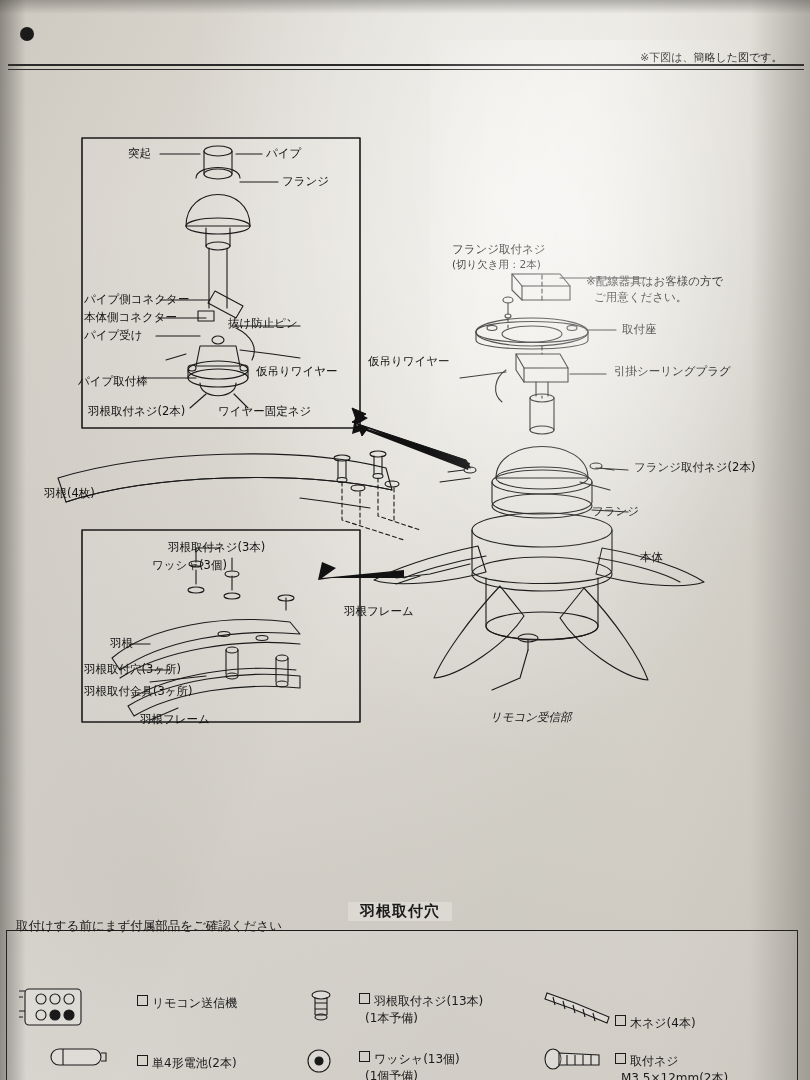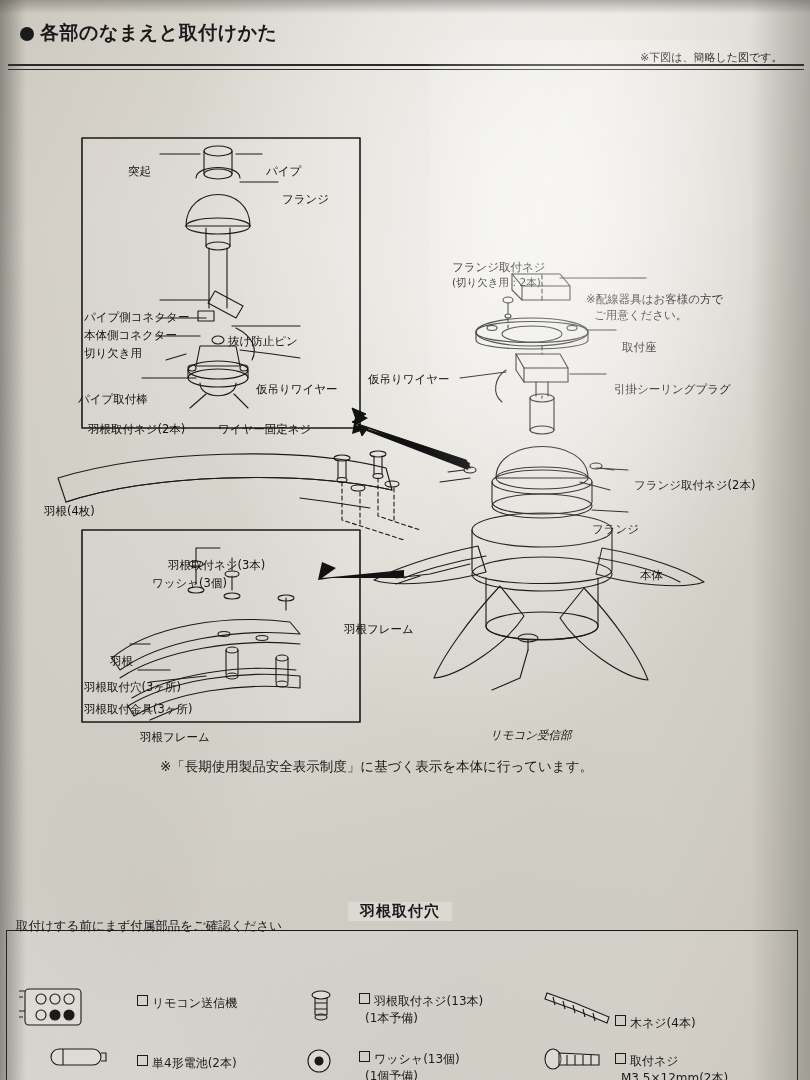--- a/index.html
+++ b/index.html
@@ -104,21 +104,20 @@
   svg.diagram {
     position: absolute;
     left: 0; top: 0;
   }
   .lbl {
     position: absolute;
     font-size: 11.5px;
     white-space: nowrap;
     line-height: 1.25;
     color: #111;
-    margin-top: 18px;
   }
   .lbl.small { font-size: 10.5px; }
 
   .footnote {
     position: absolute;
     left: 160px; top: 680px;
     font-size: 13.5px;
     white-space: nowrap;
   }
 
@@ -168,21 +167,20 @@
   }
 </style>
 </head>
 <body>
 
 <div class="paper"></div>
 
 <div class="sheet">
 
   <div class="bullet"></div>
-  <div class="page-title">各部のなまえと取付けかた</div>
   <div class="note-small">※下図は、簡略した図です。</div>
   <div class="rule-top"></div>
   <div class="rule-top2"></div>
 
   <div class="figure-area">
 
     <svg class="diagram" width="810" height="820" viewBox="0 0 810 820">
       <g fill="none" stroke="#1a1a1a" stroke-width="1.1" stroke-linejoin="round" stroke-linecap="round">
 
         <rect x="82" y="60" width="278" height="290" fill="rgba(255,255,255,0.10)" stroke="#1a1a1a" stroke-width="1.6"></rect>
@@ -354,21 +352,21 @@
         <path d="M360 414 L360 448" stroke-dasharray="4,3"></path>
         <path d="M394 410 L394 444" stroke-dasharray="4,3"></path>
       </g>
     </svg>
 
     <div class="lbl" style="left:128px; top:68px;">突起</div>
     <div class="lbl" style="left:266px; top:68px;">パイプ</div>
     <div class="lbl" style="left:282px; top:96px;">フランジ</div>
     <div class="lbl" style="left:84px;  top:214px;">パイプ側コネクター</div>
     <div class="lbl" style="left:84px;  top:232px;">本体側コネクター</div>
-    <div class="lbl" style="left:84px;  top:250px;">切り欠き用</div>
+    <div class="lbl" style="left:84px;  top:250px;">パイプ受け</div>
     <div class="lbl" style="left:228px; top:238px;">抜け防止ピン</div>
     <div class="lbl" style="left:256px; top:286px;">仮吊りワイヤー</div>
     <div class="lbl" style="left:78px;  top:296px;">パイプ取付棒</div>
     <div class="lbl" style="left:88px;  top:326px;">羽根取付ネジ(2本)</div>
     <div class="lbl" style="left:218px; top:326px;">ワイヤー固定ネジ</div>
 
     <div class="lbl" style="left:168px; top:462px;text-align:center;">羽根取付ネジ(3本)</div>
     <div class="lbl" style="left:152px; top:480px;">ワッシャ(3個)</div>
     <div class="lbl" style="left:110px; top:558px;">羽根</div>
     <div class="lbl" style="left:84px;  top:584px;">羽根取付穴(3ヶ所)</div>
@@ -382,21 +380,20 @@
     <div class="lbl" style="left:622px; top:244px;">取付座</div>
     <div class="lbl" style="left:368px; top:276px;">仮吊りワイヤー</div>
     <div class="lbl" style="left:614px; top:286px;">引掛シーリングプラグ</div>
     <div class="lbl" style="left:634px; top:382px;">フランジ取付ネジ(2本)</div>
     <div class="lbl" style="left:592px; top:426px;">フランジ</div>
     <div class="lbl" style="left:640px; top:472px;">本体</div>
     <div class="lbl" style="left:344px; top:526px;">羽根フレーム</div>
     <div class="lbl" style="left:44px;  top:408px;">羽根(4枚)</div>
     <div class="lbl" style="left:490px; top:632px;font-style:italic;">リモコン受信部</div>
 
-    <div class="footnote">※「長期使用製品安全表示制度」に基づく表示を本体に行っています。</div>
   </div>
 
   <div class="parts">
     <svg width="790" height="168" viewBox="0 0 790 168">
       <g fill="none" stroke="#1a1a1a" stroke-width="1.1">
 
         <rect x="18" y="58" width="56" height="36" rx="4" fill="rgba(255,255,255,0.2)"></rect>
         <circle cx="34" cy="68" r="5"></circle>
           <circle cx="48" cy="68" r="5"></circle>
           <circle cx="62" cy="68" r="5"></circle>

